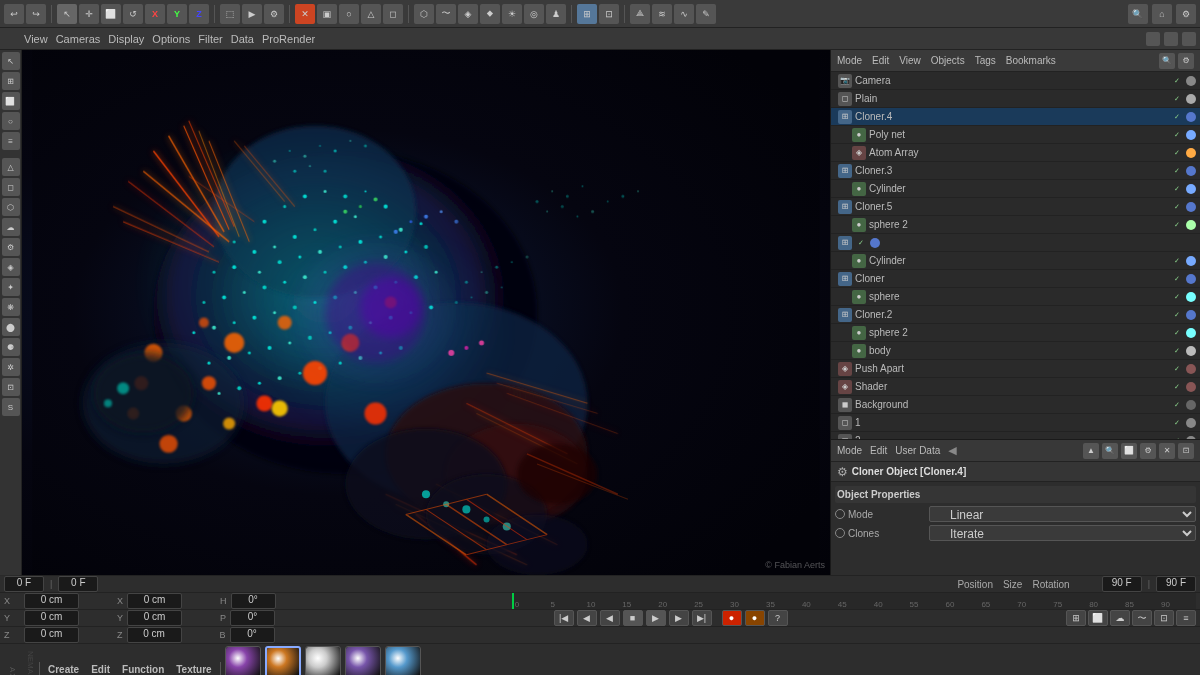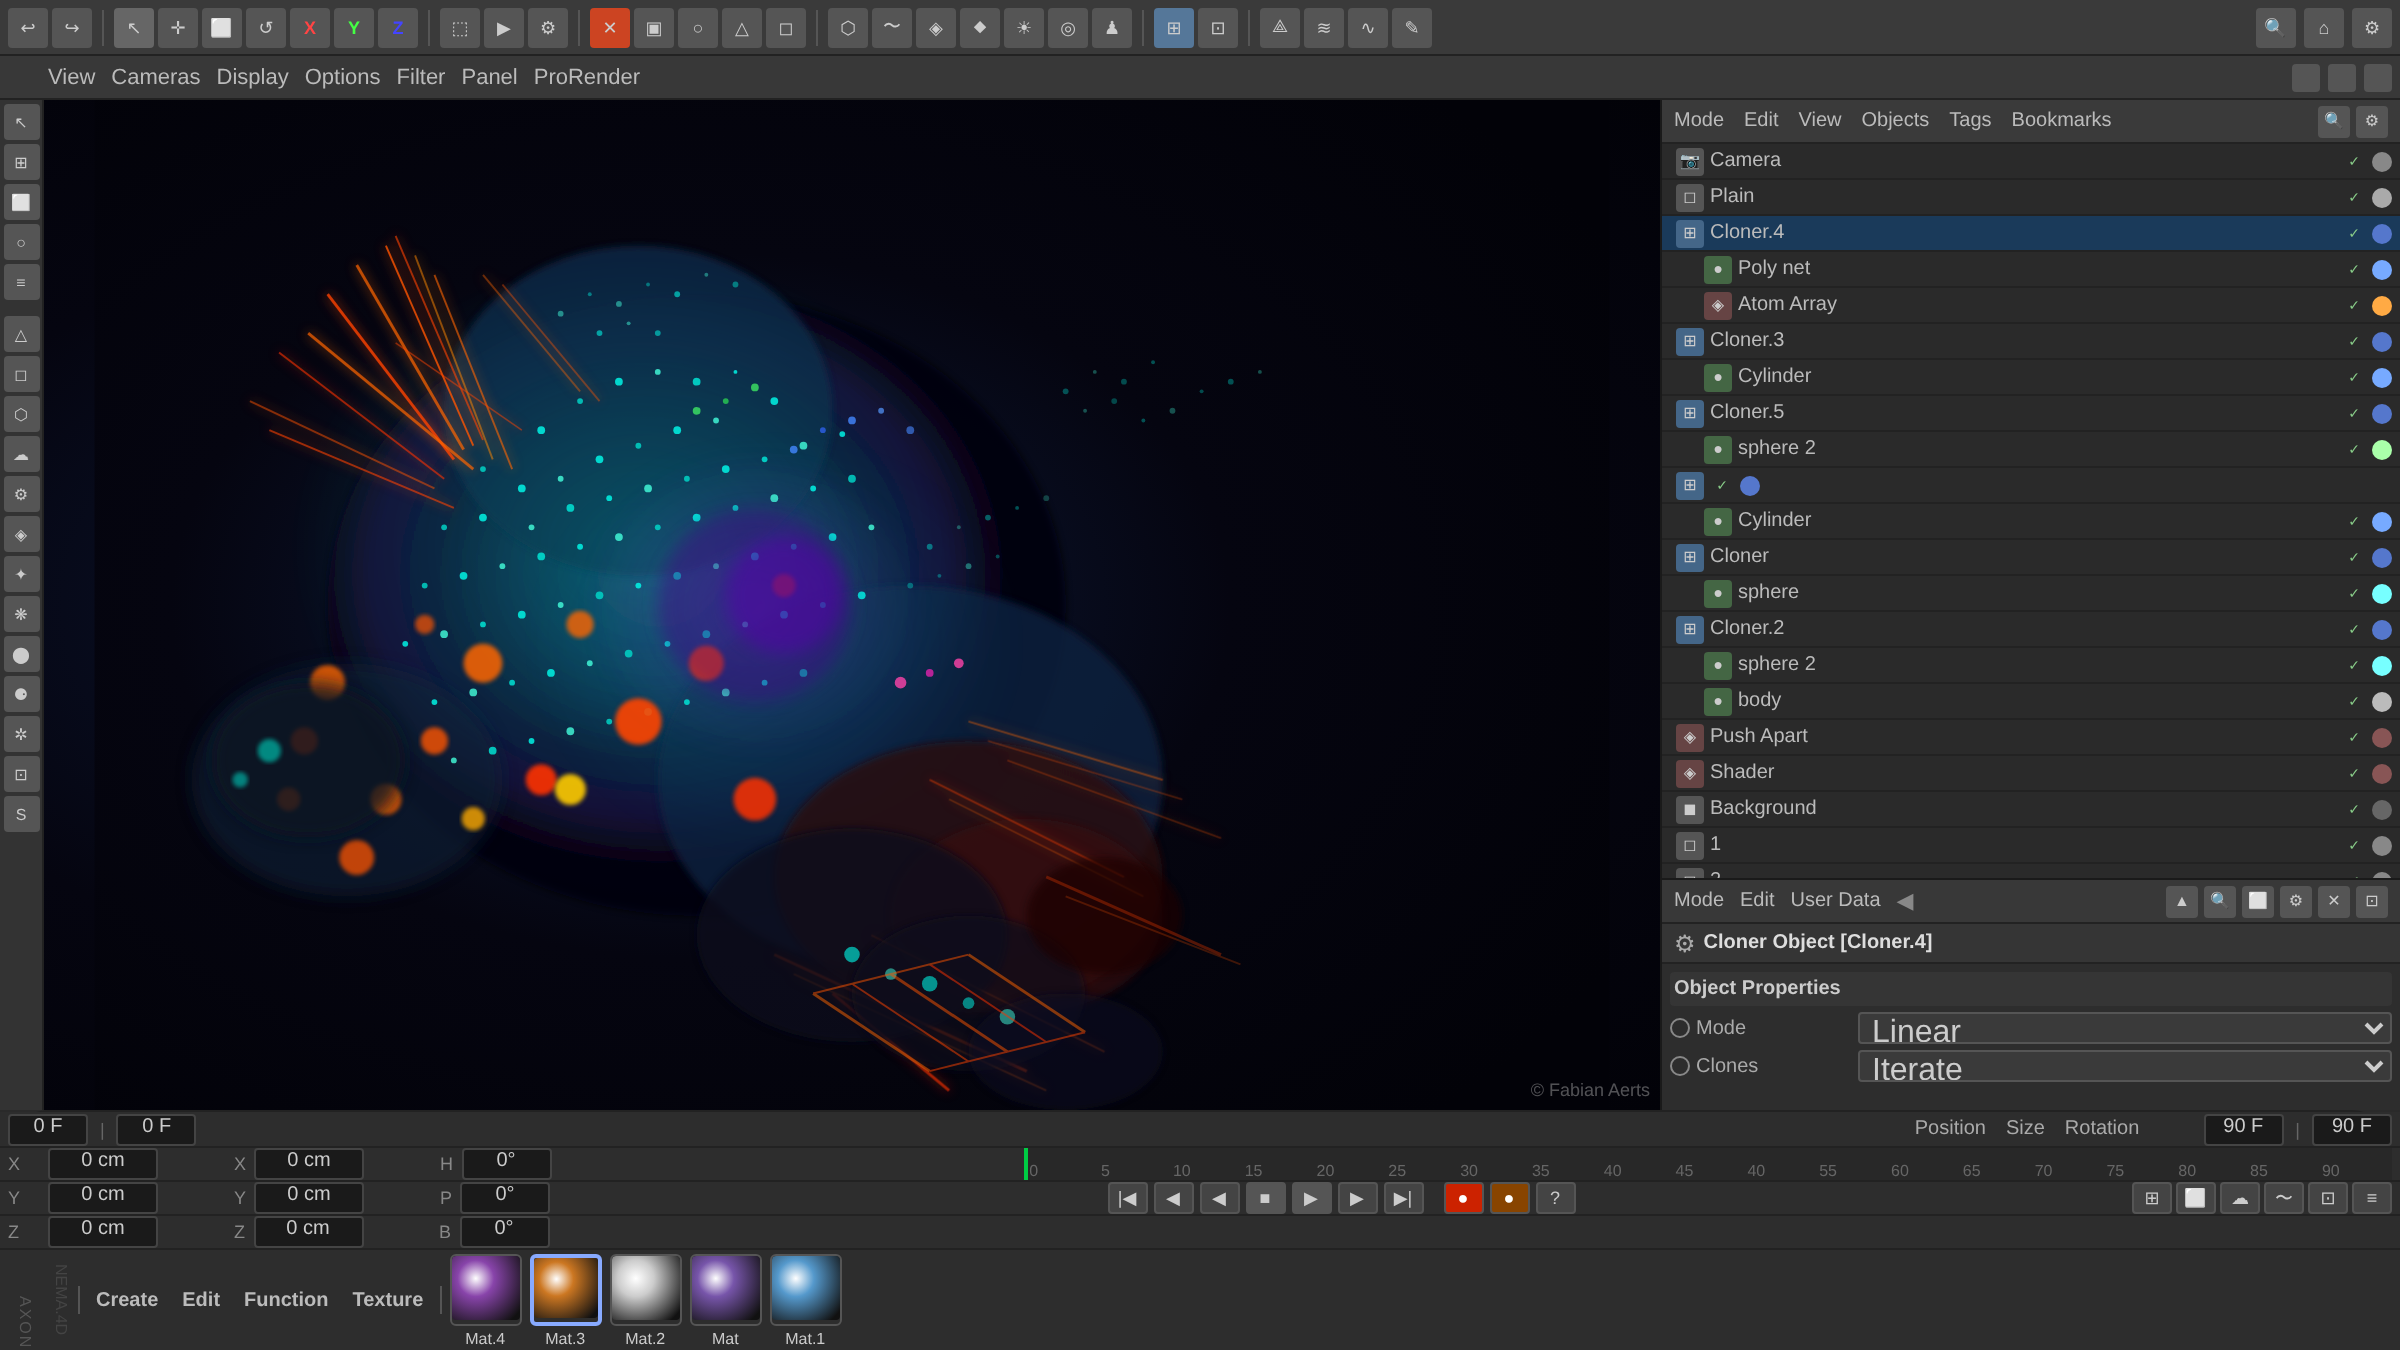--- a/index.html
+++ b/index.html
@@ -259,29 +259,29 @@
       font-size: 6px; color: #888;
       cursor: pointer;
     }
     .prop-select {
       flex: 1;
       height: 16px;
       background: #3a3a3a;
       border: 1px solid #555;
       border-radius: 2px;
       color: #ccc;
-      font-size: 16px;
-      padding: 0 2px;
+      font-size: 12px;
+      padding: 0 16px;
       outline: none;
       cursor: pointer;
     }
 
     
     .bottom-area {
-      height: 120px;
+      height: 100px;
       background: #333;
       border-top: 1px solid #222;
       display: flex;
       flex-direction: column;
       border-radius: 25px;
     }
     .ruler-mark {
       font-size: 8px;
       color: #666;
       flex: 1;
@@ -407,21 +407,21 @@
     <div class="toolbar-icon">⚙</div>
   </div>
 </div>
 
 <div class="second-toolbar" style="padding-left: 24px;">
   <span>View</span>
   <span>Cameras</span>
   <span>Display</span>
   <span>Options</span>
   <span>Filter</span>
-  <span>Panel</span>
+  <span>Data</span>
   <span>ProRender</span>
   <div style="margin-left:auto; display:flex; gap:4px;">
     <div class="obj-badge" style="width:14px;height:14px;background:#555;border-radius:2px;cursor:pointer;"></div>
     <div class="obj-badge" style="width:14px;height:14px;background:#555;border-radius:2px;cursor:pointer;"></div>
     <div class="obj-badge" style="width:14px;height:14px;background:#555;border-radius:2px;cursor:pointer;"></div>
   </div>
 </div>
 
 <div class="main-content">
 

